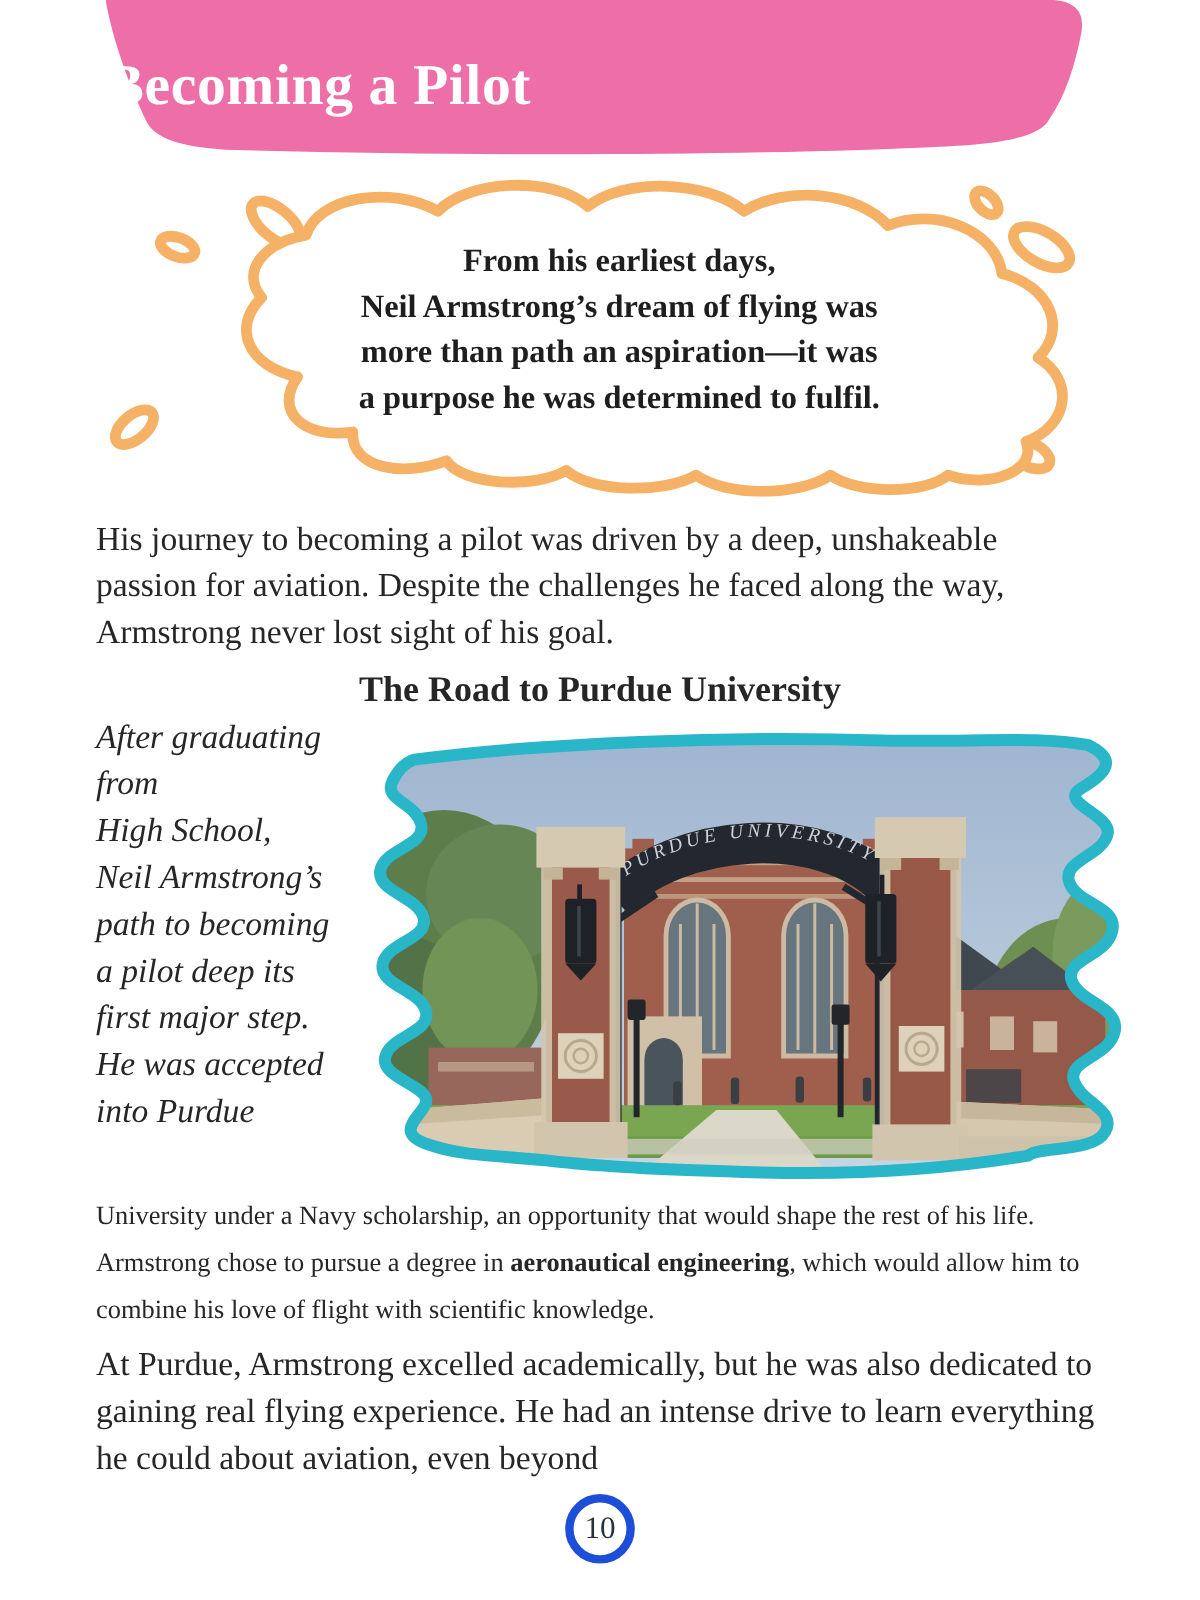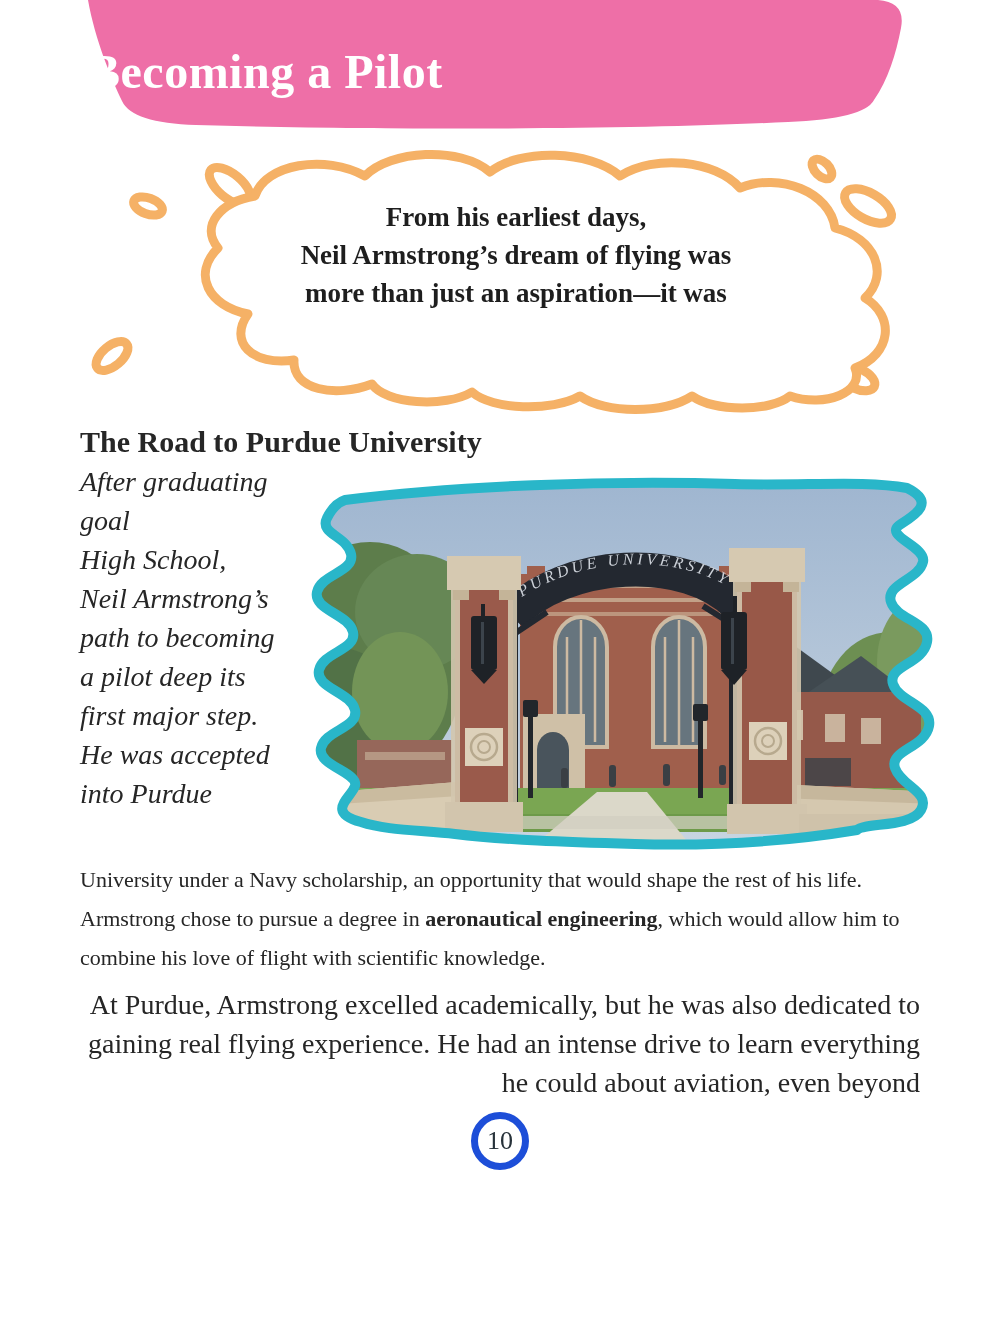--- a/index.html
+++ b/index.html
@@ -14,28 +14,28 @@
       font-size:48px;font-weight:bold;color:#ffffff;letter-spacing:.5px;}
 
   
   .cloud-wrap{position:relative;margin-top:16px;height:268px;}
   .cloud-wrap svg{display:block;width:840px;height:268px;}
   .quote-box{position:absolute;left:16px;top:52px;width:100%;text-align:center;}
   .quote-line{font-size:27px;font-weight:bold;line-height:38px;color:#1e1e1e;}
 
   
   .para{font-size:28px;line-height:39px;margin:16px 0 0;}
-  .section-heading{font-size:30px;font-weight:bold;line-height:40px;margin:8px 0 0;}
+  .section-heading{font-size:30px;font-weight:bold;line-height:40px;margin:8px 0 0;text-align:center;}
   .media-row{position:relative;height:396px;margin-top:0;font-style:italic;}
   .wrap-col{width:220px;}
   .wrap-line{font-size:28px;line-height:39px;white-space:nowrap;}
   .photo-box{position:absolute;left:225px;top:0;width:635px;height:396px;}
   .photo-box svg{display:block;width:635px;height:396px;}
   .cont-para{font-size:22px;line-height:39px;margin:2px 0 0;}
-  .final-para{font-size:28px;line-height:39px;margin:8px 0 0;text-align:right;}
+  .final-para{font-size:28px;line-height:39px;margin:8px 0 0;}
   b{font-weight:bold;}
 
   
   .page-num-badge{width:44px;height:44px;margin:10px auto 0;border:7px solid #1d4ed8;
       border-radius:50%;display:flex;align-items:center;justify-content:center;
       font-size:26px;color:#27323a;}
 </style>
 </head>
 <body>
 
@@ -73,31 +73,33 @@
                C472,266 412,264 392,246
                C365,262 305,258 292,238
                C255,252 212,244 214,214
                C172,220 148,196 168,168
                C128,160 112,128 138,102
                C120,80 140,56 175,50 Z" fill="#ffffff" stroke="#f5b166" stroke-width="9" stroke-linejoin="round"></path>
     </svg>
     <div class="quote-box">
       <div class="quote-line">From his earliest days,</div>
       <div class="quote-line">Neil Armstrong’s dream of flying was</div>
-      <div class="quote-line">more than just an aspiration—it was</div>
+      <div class="quote-line">more than path an aspiration—it was</div>
+      <div class="quote-line">a purpose he was determined to fulfil.</div>
     </div>
   </div>
 
+  <p class="para">His journey to becoming a pilot was driven by a deep, unshakeable passion for aviation. Despite the challenges he faced along the way, Armstrong never lost sight of his goal.</p>
 
   <div class="section-heading">The Road to Purdue University</div>
 
   <div class="media-row">
     <div class="wrap-col">
       <div class="wrap-line">After graduating</div>
-      <div class="wrap-line">goal</div>
+      <div class="wrap-line">from</div>
       <div class="wrap-line">High School,</div>
       <div class="wrap-line">Neil Armstrong’s</div>
       <div class="wrap-line">path to becoming</div>
       <div class="wrap-line">a pilot deep its</div>
       <div class="wrap-line">first major step.</div>
       <div class="wrap-line">He was accepted</div>
       <div class="wrap-line">into Purdue</div>
     </div>
 
     <div class="photo-box">

